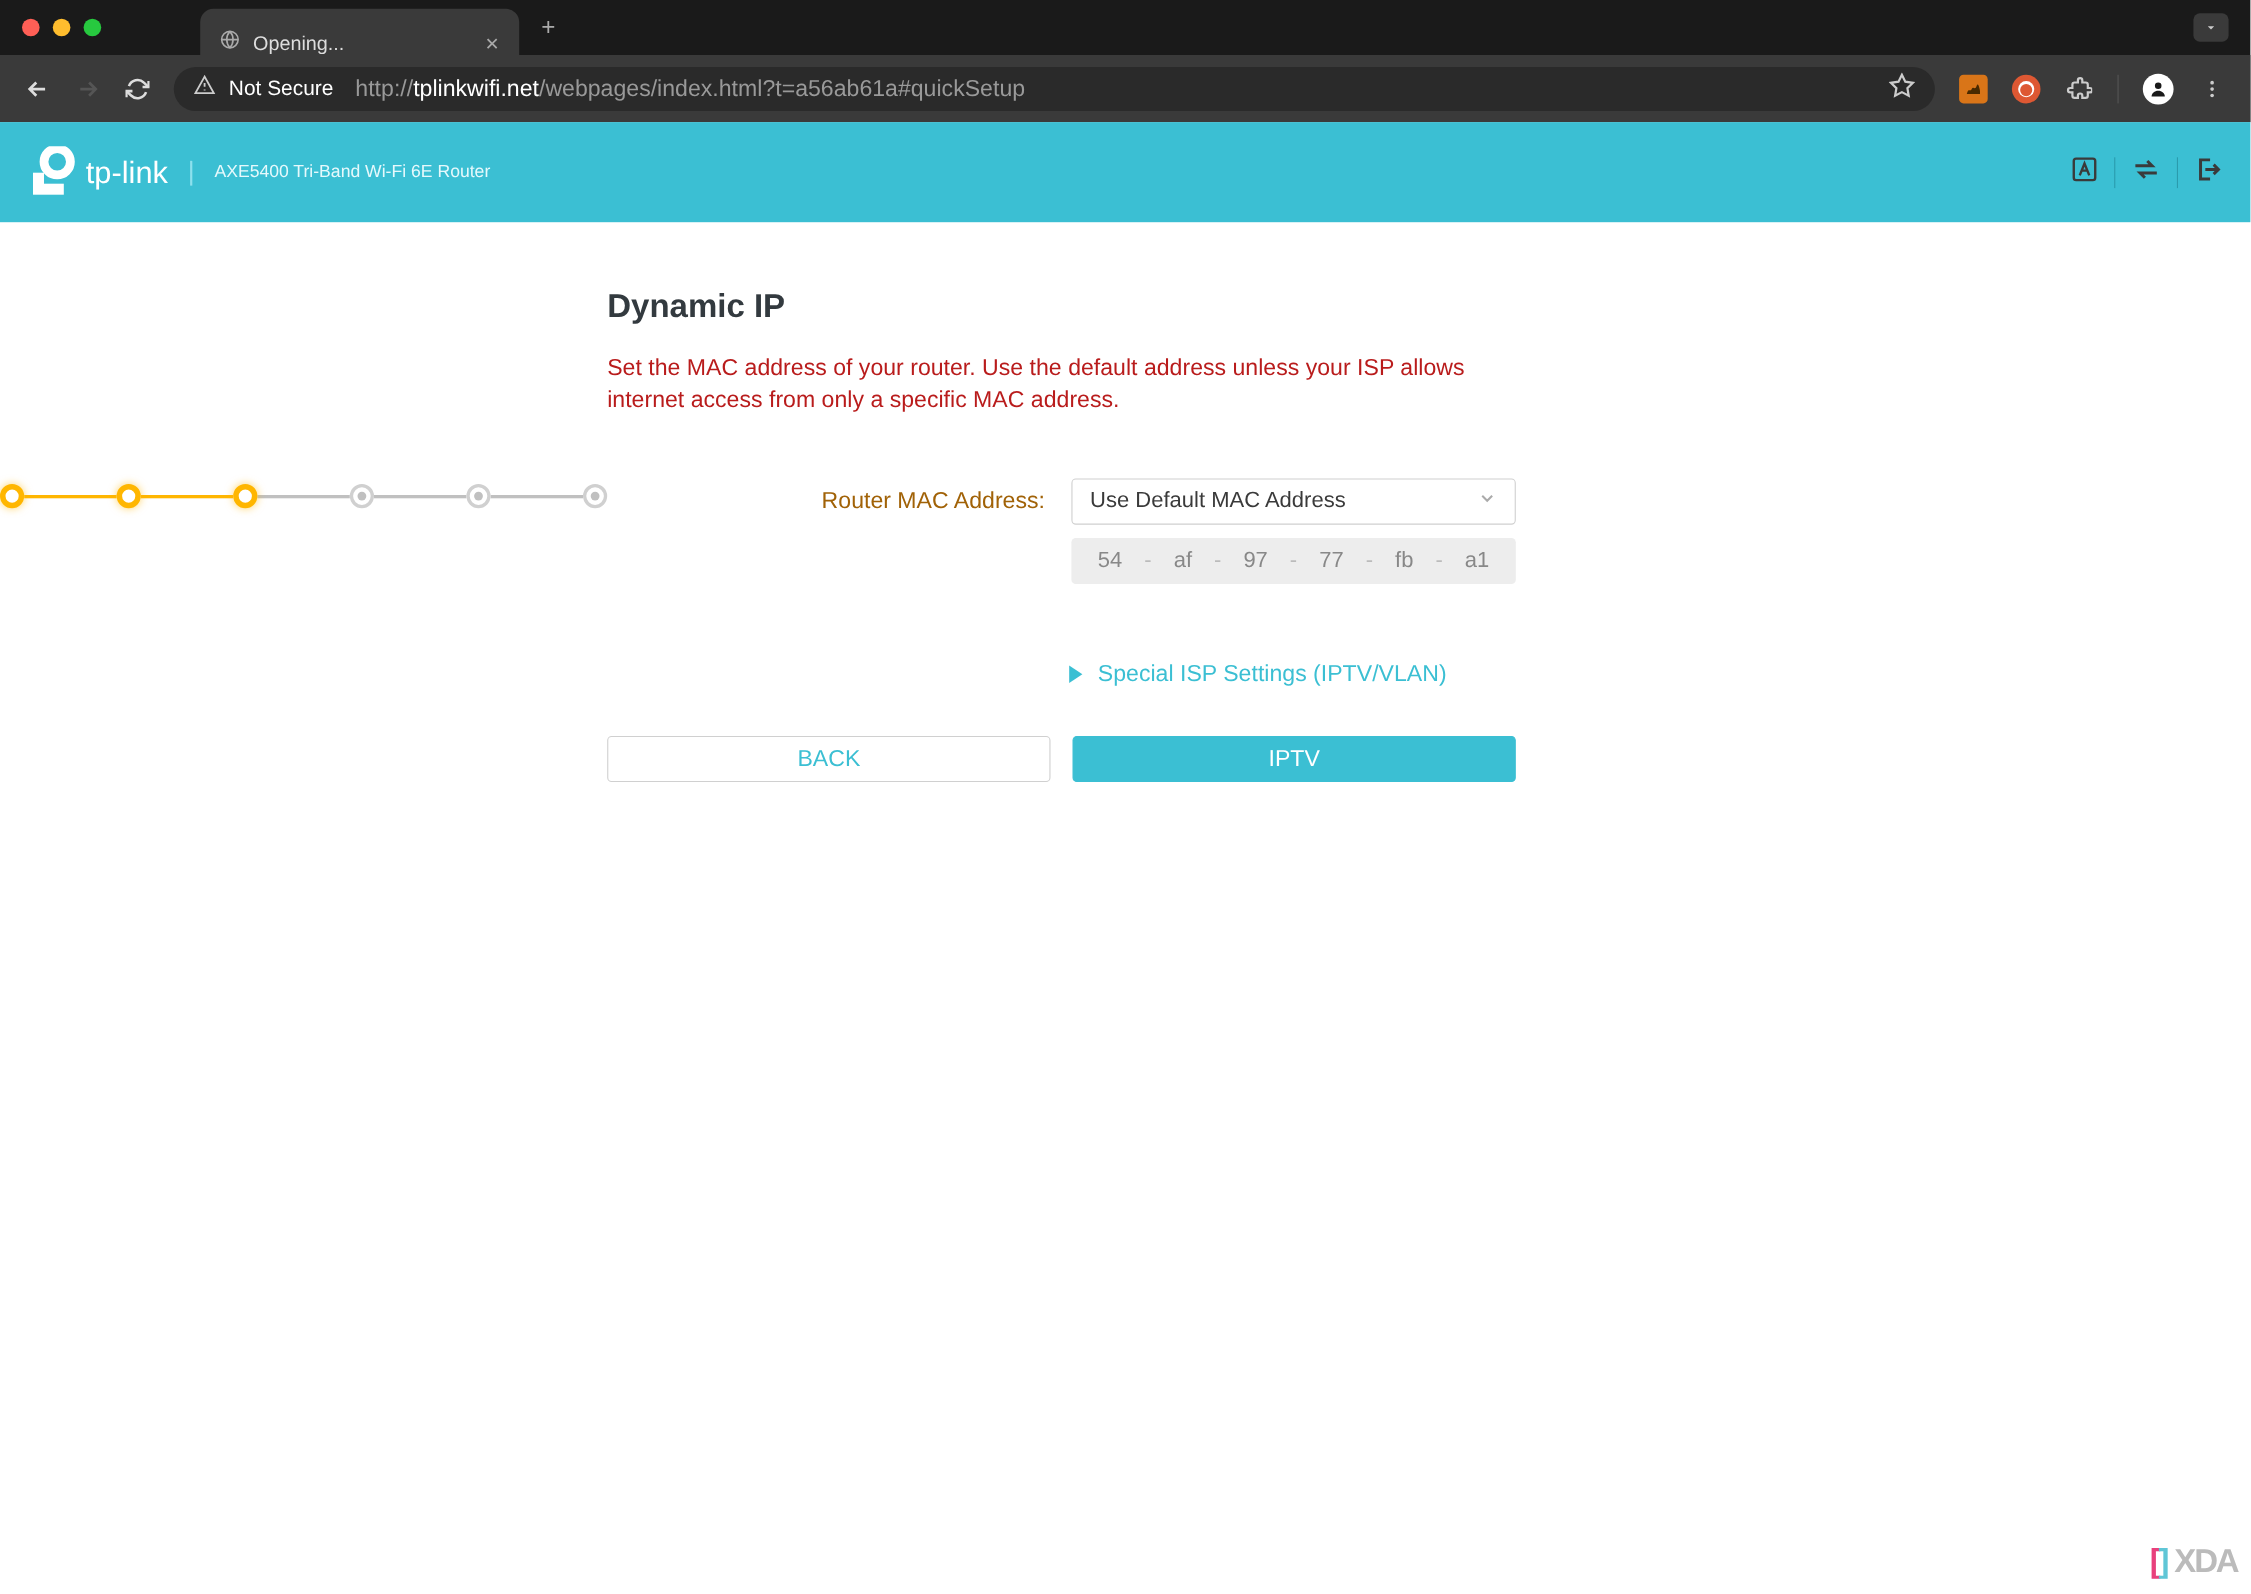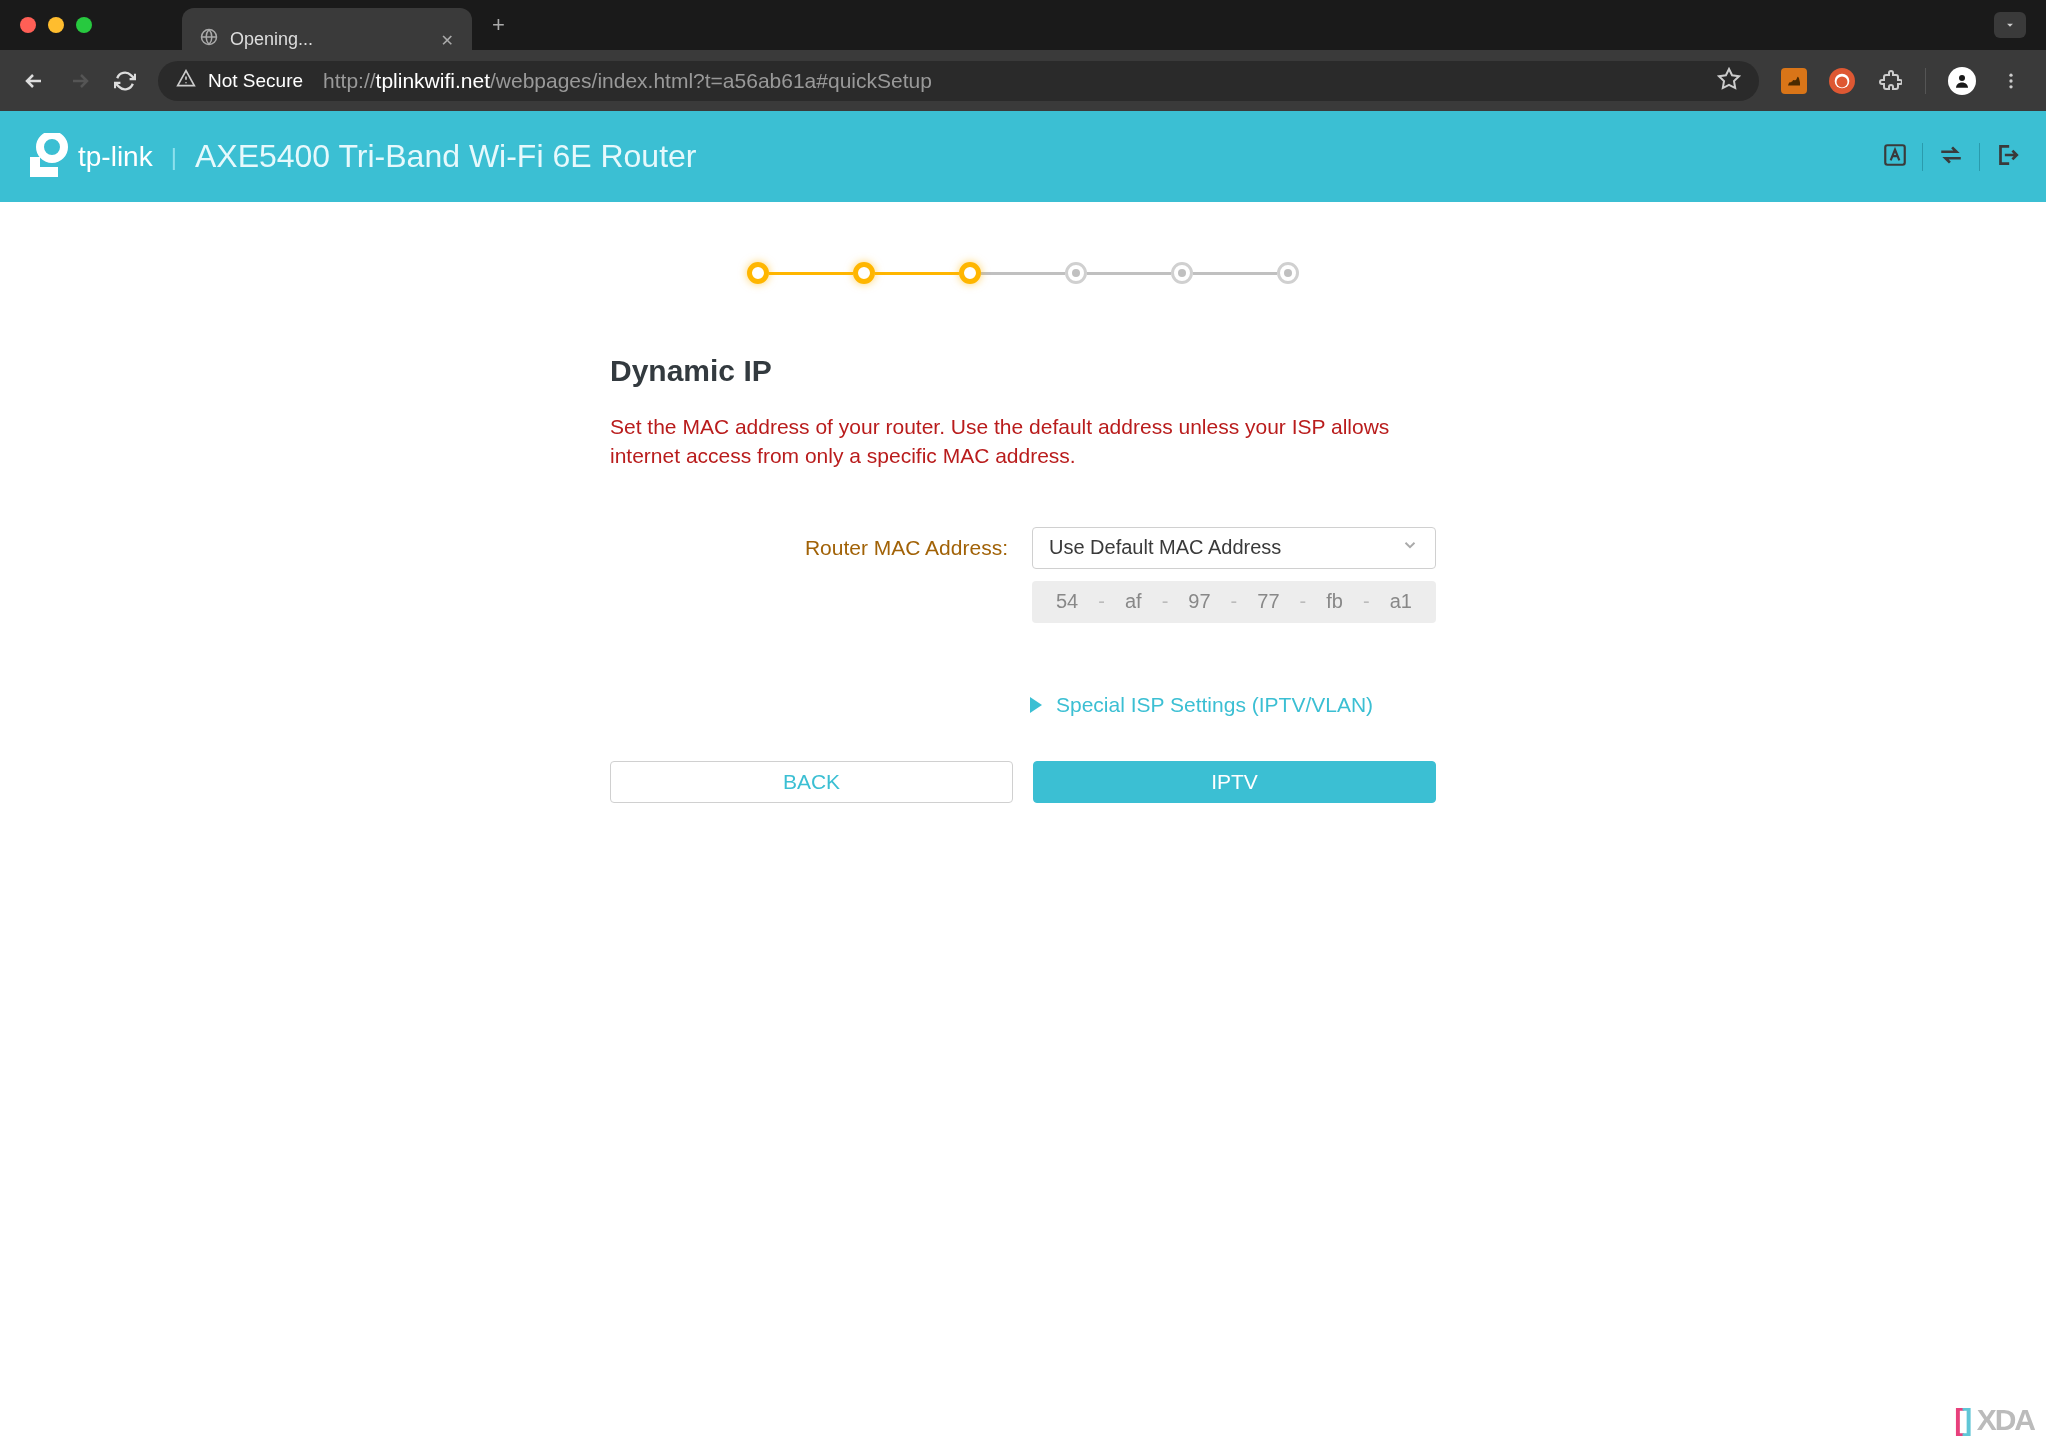--- a/index.html
+++ b/index.html
@@ -167,42 +167,42 @@
       font-size: 28px;
       font-weight: 300;
     }
     .header-divider {
       margin: 0 18px;
       color: #8de0ed;
       font-size: 24px;
     }
     .product-name {
       color: #e6f9fc;
-      font-size: 32px;
+      font-size: 16px;
       font-weight: 400;
     }
     .header-actions {
       margin-left: auto;
       display: flex;
       align-items: center;
       gap: 14px;
       color: #3a3a3a;
     }
     .header-action-icon {
       cursor: pointer;
     }
     .header-action-divider {
       width: 1px; height: 28px; background: #2a9bad;
     }
     
     
     .content {
       padding: 60px 0;
       display: flex;
-      flex-direction: column;
+      flex-direction: row;
       align-items: center;
     }
     
     .stepper {
       display: flex;
       align-items: center;
       margin-bottom: 70px;
     }
     .step-node {
       width: 22px;

